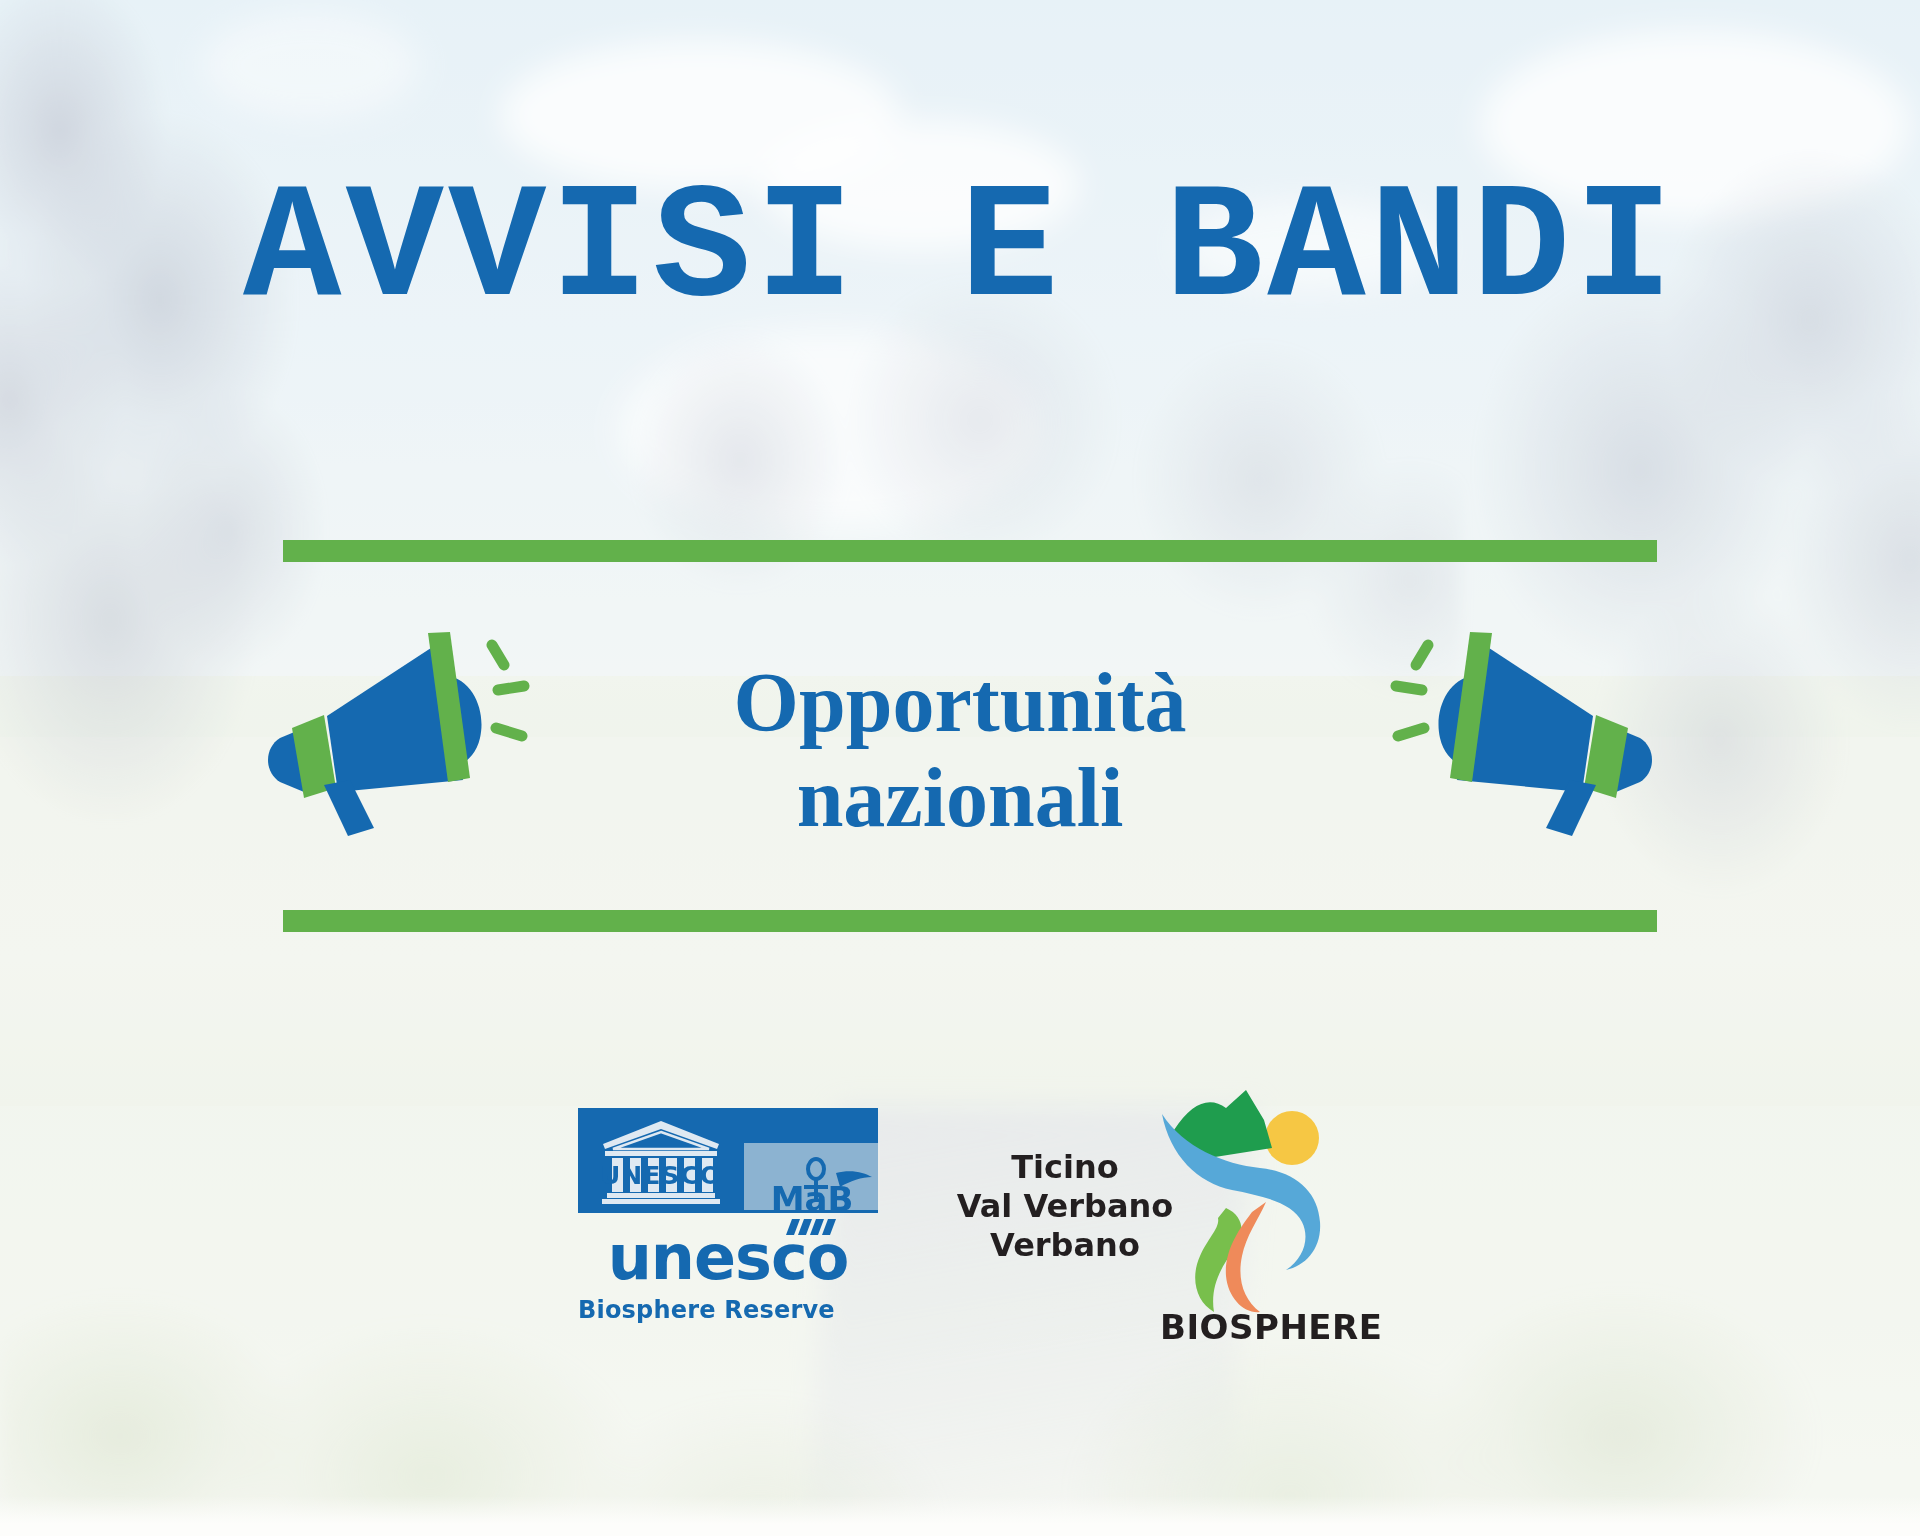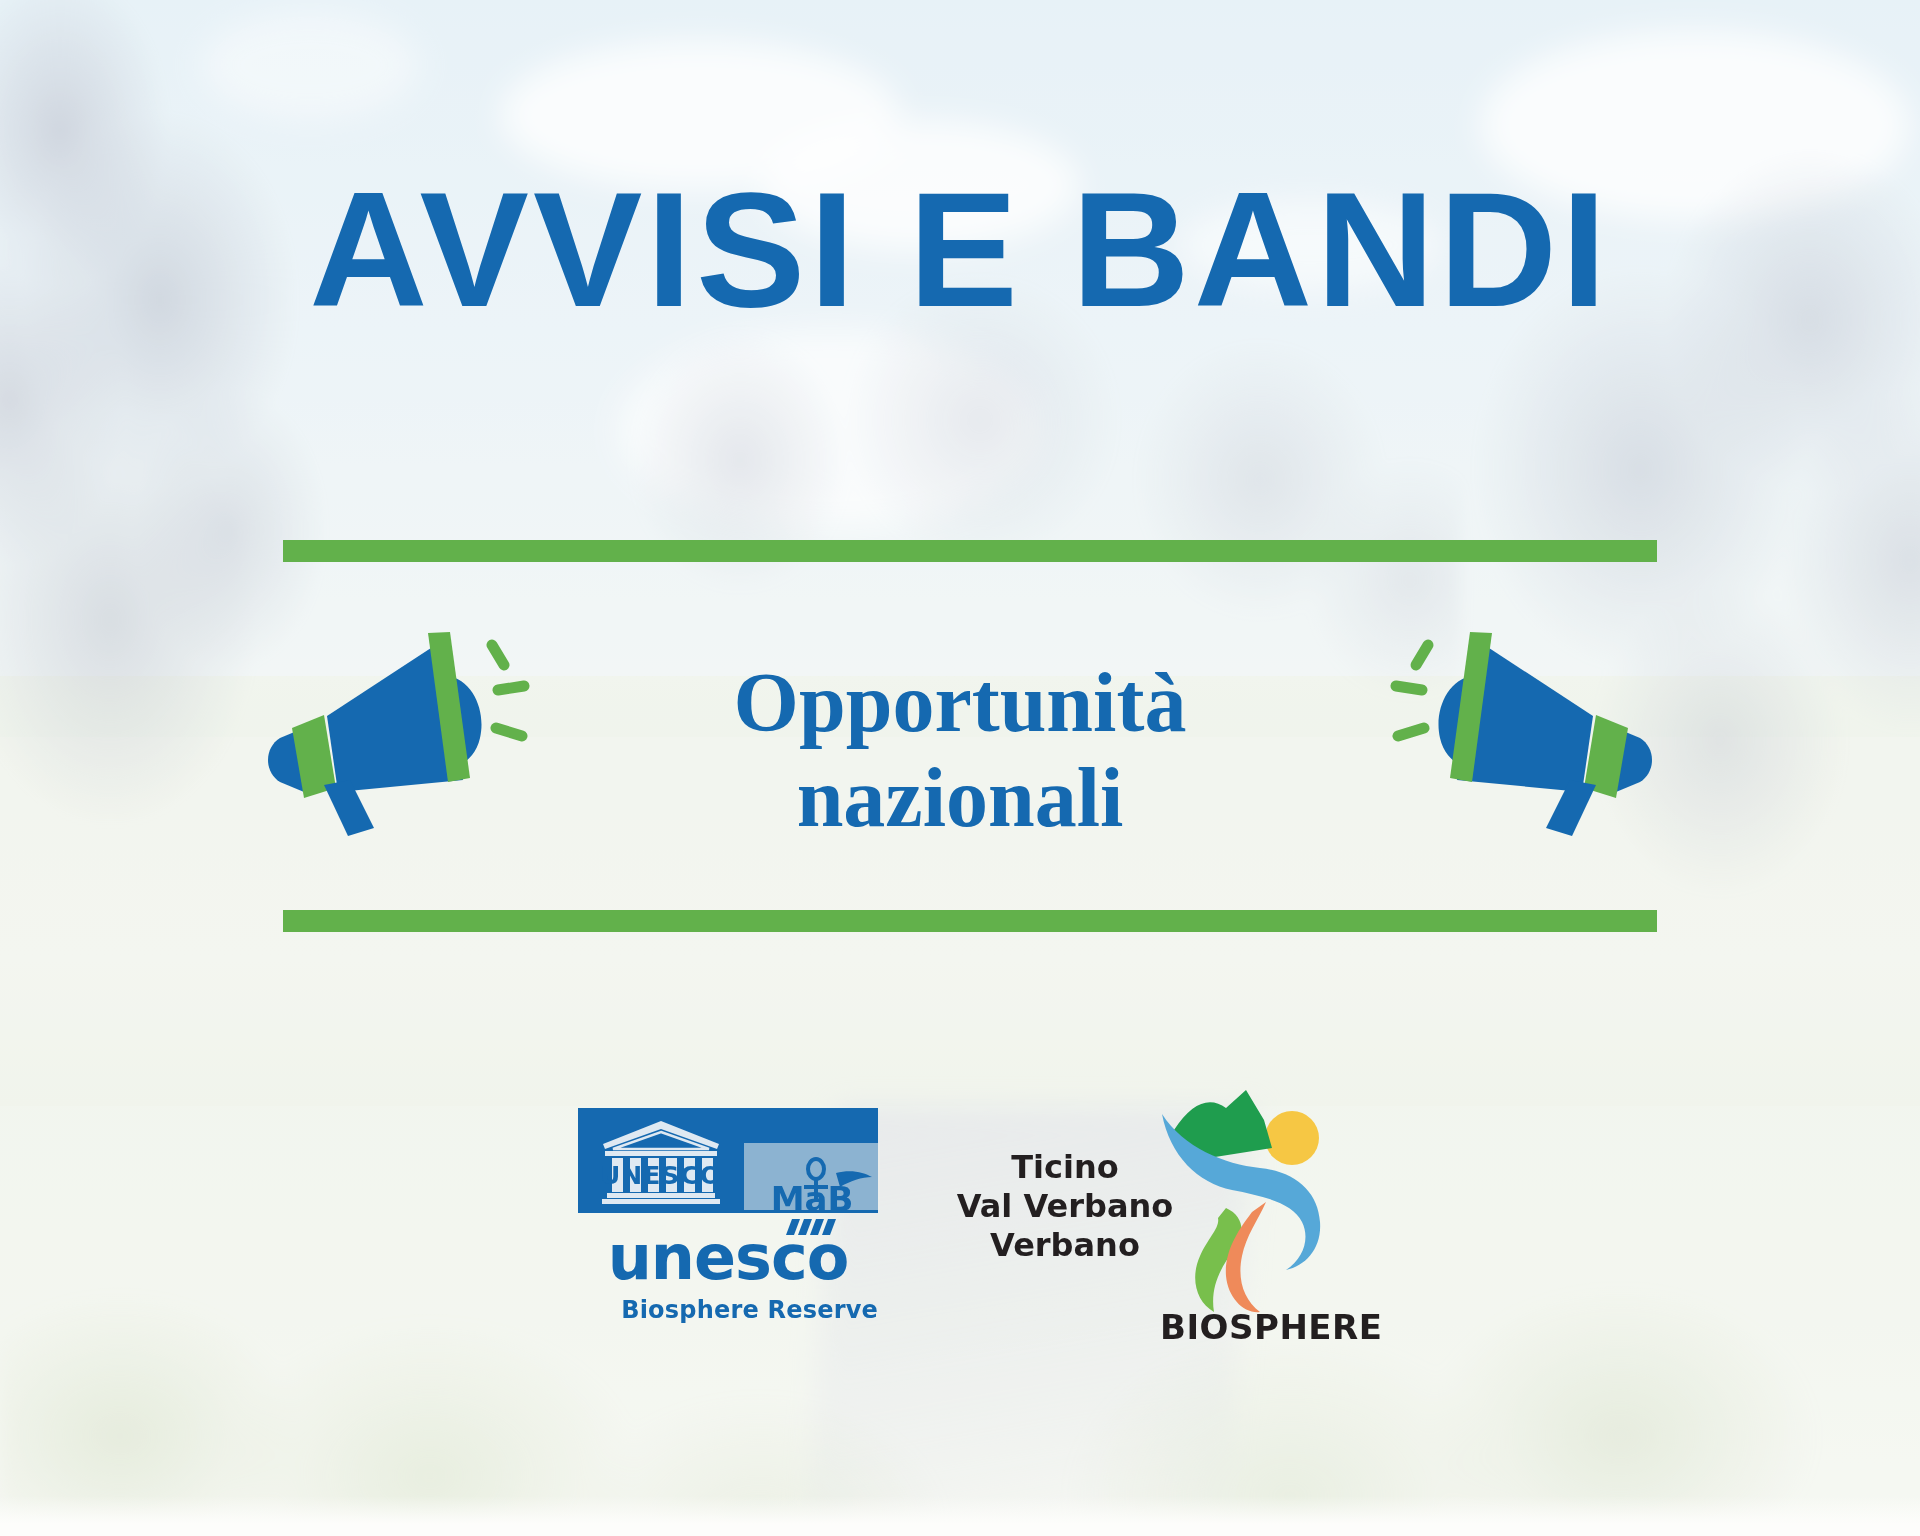--- a/index.html
+++ b/index.html
@@ -101,21 +101,21 @@
   }
   
   .wash { position:absolute; inset:0; background:rgba(255,255,255,.47); }
 
   
   .fg { position:absolute; inset:0; }
 
   .headline {
     position:absolute; left:0; right:0; top:168px;
     text-align:center;
-    font-family:Liberation Sans, sans-serif;
+    font-family:Liberation Mono, monospace;
     font-weight:700;
     font-size:164px;
     line-height:1;
     letter-spacing:4px;
     color:#1569b0;
   }
 
   .rule {
     position:absolute;
     left:283px; width:1374px; height:22px;
@@ -157,21 +157,21 @@
     position:relative;
     margin-top:32px;
   }
   .unesco-word {
     margin-top:16px; text-align:center;
     font-family:"DejaVu Sans", sans-serif;
     font-weight:700; font-size:62px; line-height:.95;
     letter-spacing:-1px; color:#1569b0;
   }
   .unesco-tag {
-    margin-top:8px; text-align:right;
+    margin-top:8px; text-align:left;
     font-family:"DejaVu Sans", sans-serif;
     font-weight:700; font-size:24px; letter-spacing:.2px;
     color:#1569b0;
   }
 
   .tvgv-logo { position:absolute; left:940px; top:0; width:420px; height:250px; }
   .tvgv-text {
     position:absolute; left:0; top:48px; width:250px;
     text-align:center;
     font-family:"DejaVu Sans", sans-serif;

